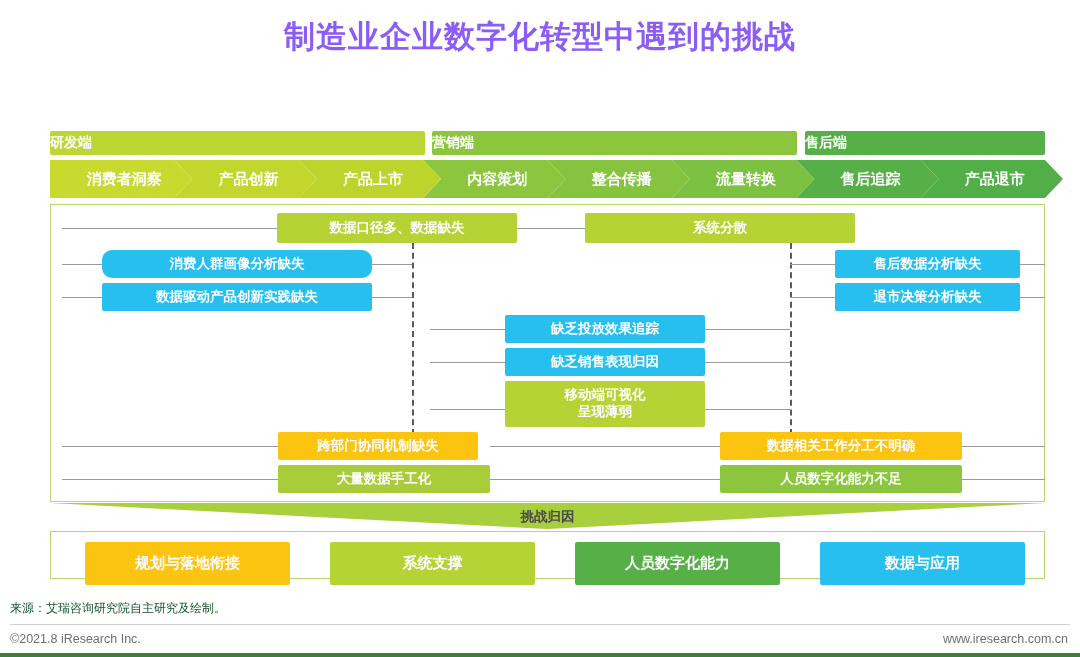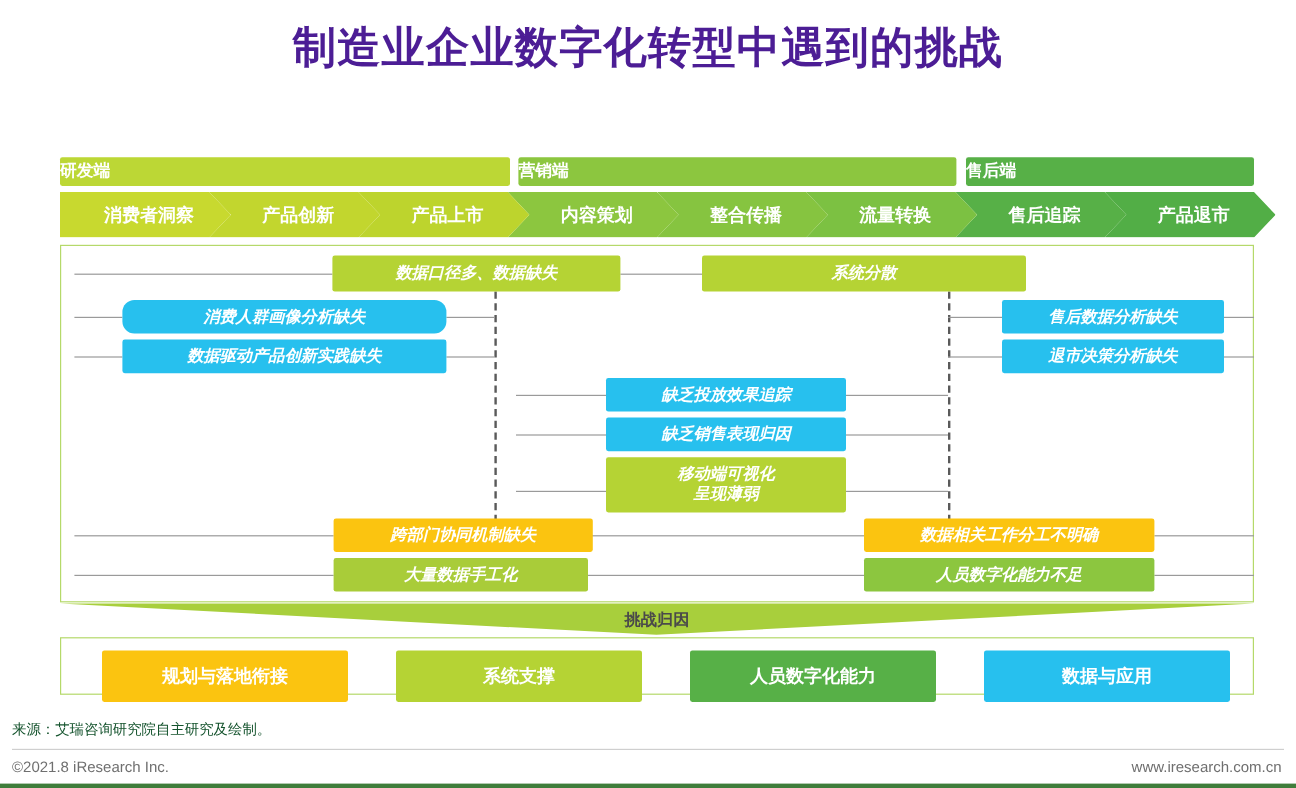--- a/index.html
+++ b/index.html
@@ -6,21 +6,21 @@
   body{
     width:1080px;height:657px;background:#ffffff;
     font-family:"Liberation Sans","DejaVu Sans",sans-serif;
     position:relative;overflow:hidden;
   }
   .page{position:absolute;left:0;top:0;width:1080px;height:657px;}
 
   
   .title{
     position:absolute;left:0;top:16px;width:1080px;text-align:center;
-    font-size:36px;font-weight:bold;color:#4c1d95;letter-spacing:1px;
+    font-size:31px;font-weight:bold;color:#8b5cf6;letter-spacing:1px;
   }
 
   
   .groupbar{
     position:absolute;height:24px;border-radius:2px;
     color:#ffffff;font-size:14px;font-weight:bold;
     display:flex;align-items:center;
   }
 
   
@@ -39,21 +39,20 @@
   }
   .vdash{
     position:absolute;width:0;border-left:2px dashed #5a5a5a;
   }
 
   .node{
     position:absolute;border-radius:2px;box-sizing:border-box;
     display:flex;align-items:center;justify-content:center;text-align:center;
     color:#ffffff;font-size:13.5px;font-weight:bold;line-height:1.25;
     white-space:pre-line;
-    font-style:italic;
   }
 
   .hline{position:absolute;height:0;border-top:1.5px solid #9a9a9a;}
 
   
   .funnelwrap{position:absolute;left:50px;top:503px;width:995px;height:26px;}
   .funnel{
     position:absolute;left:0;top:0;width:0;height:0;
     border-left:497px solid transparent;
     border-right:498px solid transparent;
@@ -160,21 +159,21 @@
       <div class="node" style="left: 505px; top: 315px; width: 200px; height: 28px; background: rgb(39, 192, 238); color: rgb(255, 255, 255);">缺乏投放效果追踪</div>
       <div class="hline" style="left: 430px; top: 362px; width: 75px;"></div>
       <div class="hline" style="left: 705px; top: 362px; width: 85px;"></div>
       <div class="node" style="left: 505px; top: 348px; width: 200px; height: 28px; background: rgb(39, 192, 238); color: rgb(255, 255, 255);">缺乏销售表现归因</div>
       <div class="hline" style="left: 430px; top: 409px; width: 75px;"></div>
       <div class="hline" style="left: 705px; top: 409px; width: 85px;"></div>
       <div class="node" style="left: 505px; top: 381px; width: 200px; height: 46px; background: rgb(181, 211, 52); color: rgb(255, 255, 255);">移动端可视化
 呈现薄弱</div>
       <div class="hline" style="left: 62px; top: 446px; width: 216px;"></div>
       <div class="hline" style="left: 490px; top: 446px; width: 230px;"></div>
-      <div class="node" style="left: 278px; top: 432px; width: 216px; height: 28px; background: rgb(251, 196, 16); color: rgb(255, 255, 255);">跨部门协同机制缺失</div>
+      <div class="node" style="left: 278px; top: 432px; width: 200px; height: 28px; background: rgb(251, 196, 16); color: rgb(255, 255, 255);">跨部门协同机制缺失</div>
       <div class="hline" style="left: 62px; top: 479px; width: 216px;"></div>
       <div class="hline" style="left: 490px; top: 479px; width: 230px;"></div>
       <div class="node" style="left: 278px; top: 465px; width: 212px; height: 28px; background: rgb(169, 204, 57); color: rgb(255, 255, 255);">大量数据手工化</div>
       <div class="hline" style="left: 962px; top: 446px; width: 83px;"></div>
       <div class="node" style="left: 720px; top: 432px; width: 242px; height: 28px; background: rgb(251, 196, 16); color: rgb(255, 255, 255);">数据相关工作分工不明确</div>
       <div class="hline" style="left: 962px; top: 479px; width: 83px;"></div>
       <div class="node" style="left: 720px; top: 465px; width: 242px; height: 28px; background: rgb(140, 198, 63); color: rgb(255, 255, 255);">人员数字化能力不足</div>
     </div>
 
   <div class="funnelwrap">

